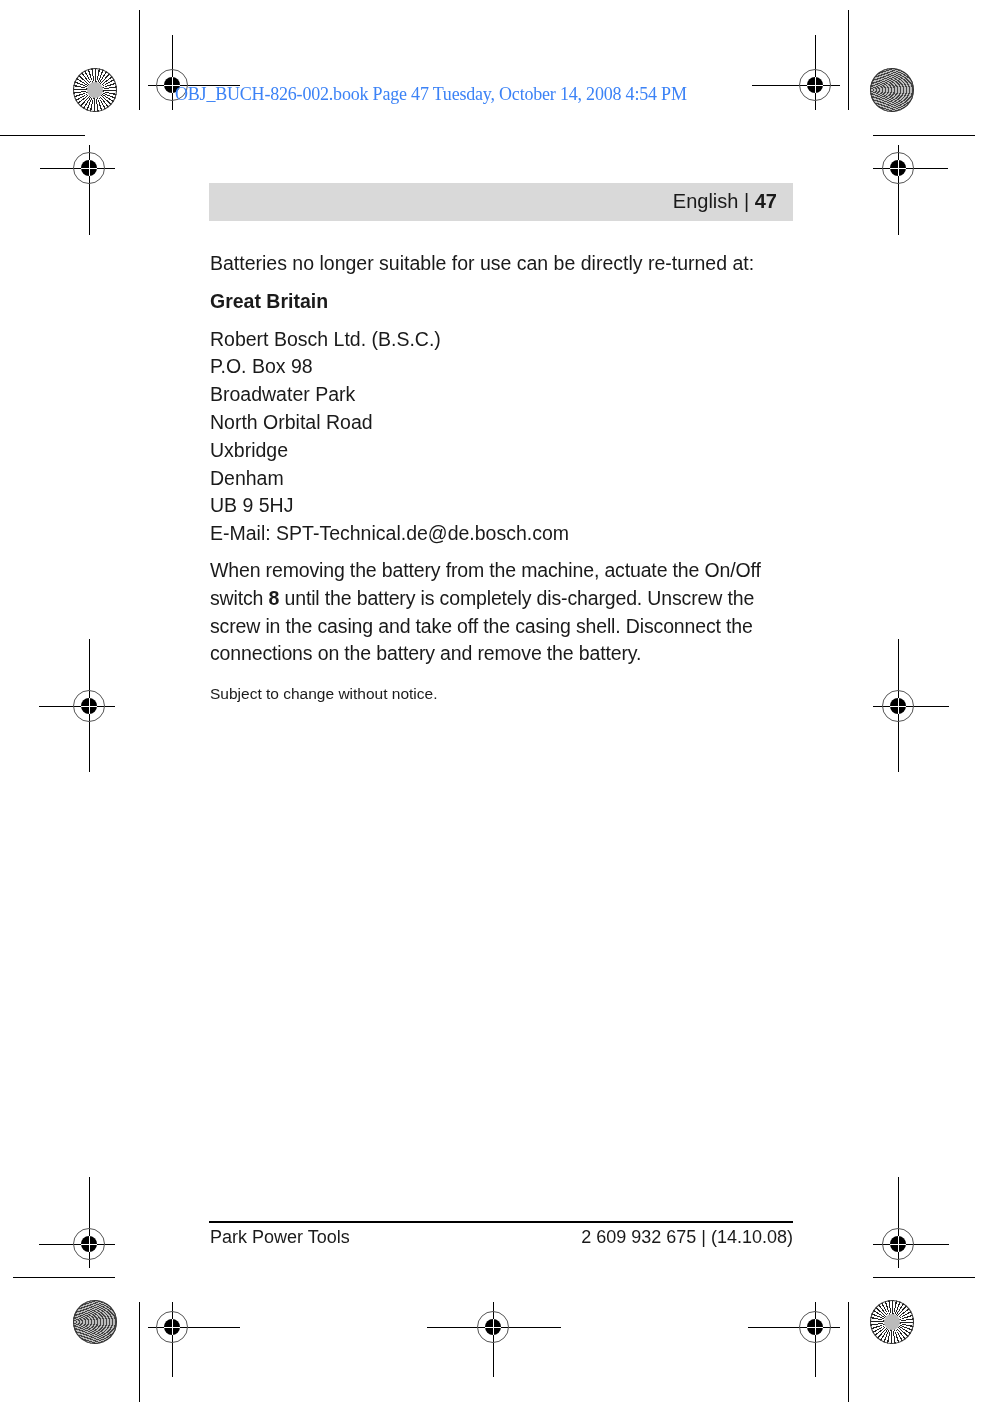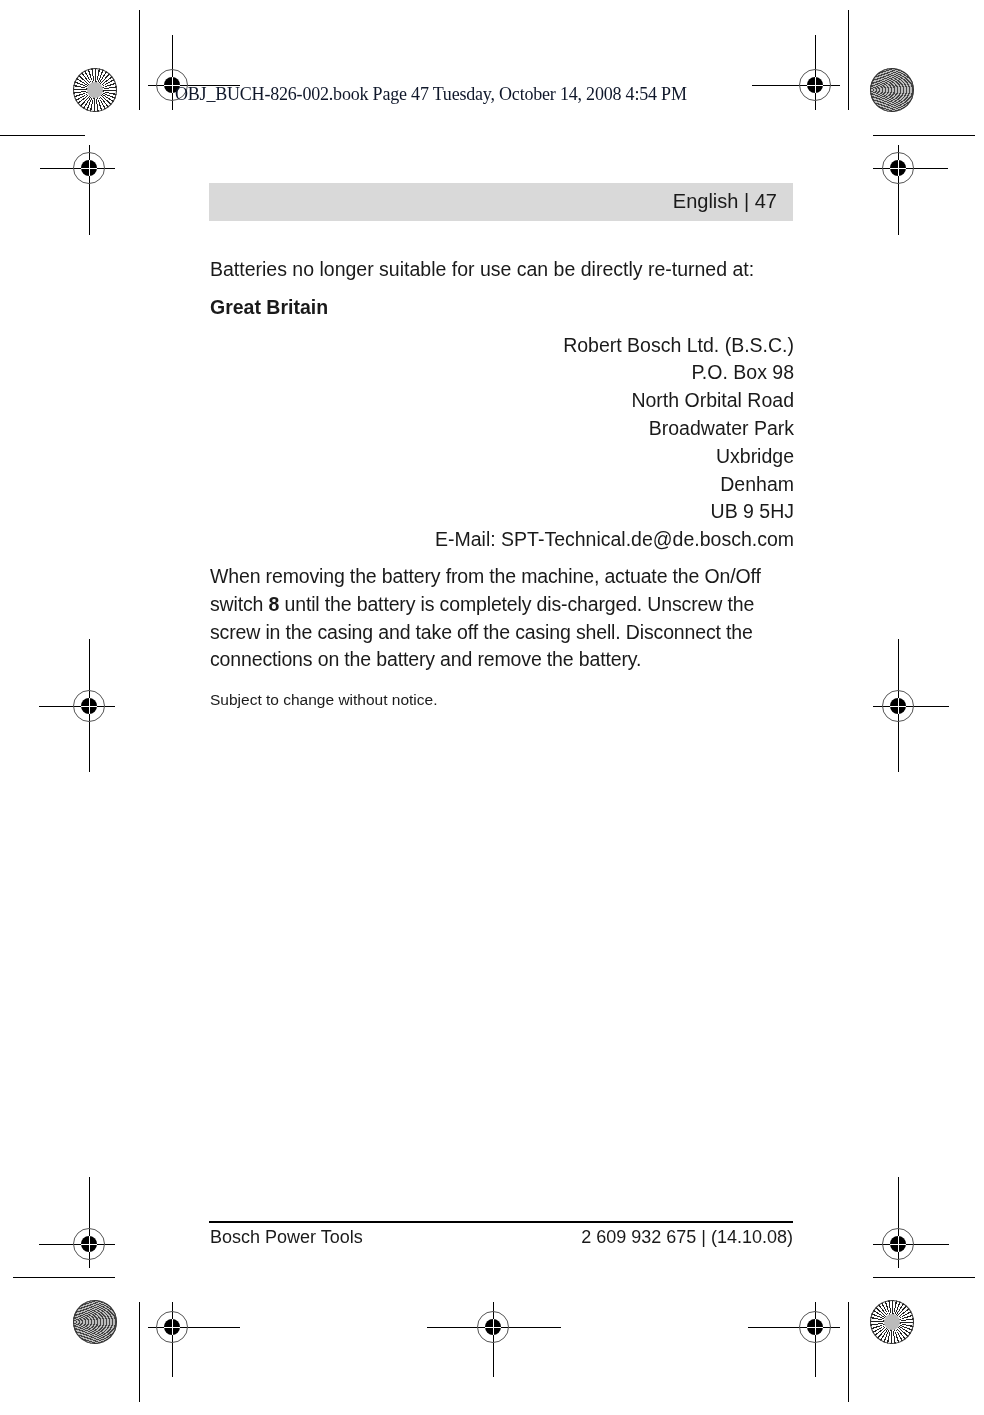--- a/index.html
+++ b/index.html
@@ -21,32 +21,32 @@
           background: repeating-conic-gradient(#222 0deg 4deg, #fff 4deg 10deg);
           box-shadow: inset 0 0 0 1px #333; }
   .star::after { content: ""; position: absolute; left: 14px; top: 14px; width: 16px; height: 16px;
                  border-radius: 50%; background: #bbb; }
   .hatch { position: absolute; width: 44px; height: 44px; border-radius: 50%;
            background:
              repeating-radial-gradient(ellipse at 0% 50%, #444 0 1.5px, #bbb 1.5px 3px);
            box-shadow: inset 0 0 0 1px #333; overflow: hidden; }
 
   .slug { position: absolute; left: 175px; top: 84px; font-family: "Liberation Serif", "DejaVu Serif", serif;
-          font-size: 18px; color: #0f172a; white-space: nowrap; letter-spacing: -0.2px; }
+          font-size: 18px; color: #3b82f6; white-space: nowrap; letter-spacing: -0.2px; }
 
   .header-bar { position: absolute; left: 209px; top: 183px; width: 584px; height: 38px; background: #d9d9d9; }
   .header-bar .label { position: absolute; right: 16px; top: 7px; font-size: 20px; }
-  .header-bar .pagenum { font-weight: normal; margin-top: 15px; }
+  .header-bar .pagenum { font-weight: bold; margin-top: 15px; }
 
-  .content { position: absolute; left: 210px; top: 256px; width: 584px; font-size: 19.5px; line-height: 27.8px; }
+  .content { position: absolute; left: 210px; top: 250px; width: 584px; font-size: 19.5px; line-height: 27.8px; }
   .content p { margin: 0; }
   .p-intro { margin-bottom: 10px !important; }
   .p-heading { font-weight: bold; margin-bottom: 10px !important; }
   .addr div { white-space: nowrap; }
-  .addr { margin-bottom: 9px; text-align: right; }
+  .addr { margin-bottom: 9px; }
   .p-body { margin-bottom: 12px !important; letter-spacing: -0.15px; }
   .p-note { font-weight: normal; font-size: 15.5px; }
 
   .footer-rule { position: absolute; left: 209px; top: 1221px; width: 584px; height: 2px; background: #000; }
   .footer-left { position: absolute; left: 210px; top: 1227px; font-size: 18px; }
   .footer-right { position: absolute; right: 191px; top: 1227px; font-size: 18px; white-space: nowrap; }
 </style>
 </head>
 <body>
 
@@ -168,26 +168,26 @@
     <span>English</span><span> | </span><span class="pagenum">47</span>
   </div>
 </div>
 
 <div class="content">
   <p class="p-intro">Batteries no longer suitable for use can be directly re-turned at:</p>
   <p class="p-heading">Great Britain</p>
   <div class="addr">
     <div>Robert Bosch Ltd. (B.S.C.)</div>
     <div>P.O. Box 98</div>
+    <div>Broadwater Park</div>
     <div>North Orbital Road</div>
-    <div>Broadwater Park</div>
     <div>Uxbridge</div>
     <div>Denham</div>
     <div>UB 9 5HJ</div>
     <div>E-Mail: SPT-Technical.de@de.bosch.com</div>
   </div>
   <p class="p-body"><span>When removing the battery from the machine, actuate the On/Off switch </span><b>8</b><span> until the battery is completely dis-charged. Unscrew the screw in the casing and take off the casing shell. Disconnect the connections on the battery and remove the battery.</span></p>
   <p class="p-note">Subject to change without notice.</p>
 </div>
 
 <div class="footer-rule"></div>
-<div class="footer-left">Bosch Power Tools</div>
+<div class="footer-left">Park Power Tools</div>
 <div class="footer-right">2 609 932 675 | (14.10.08)</div>
 
 </body></html>

